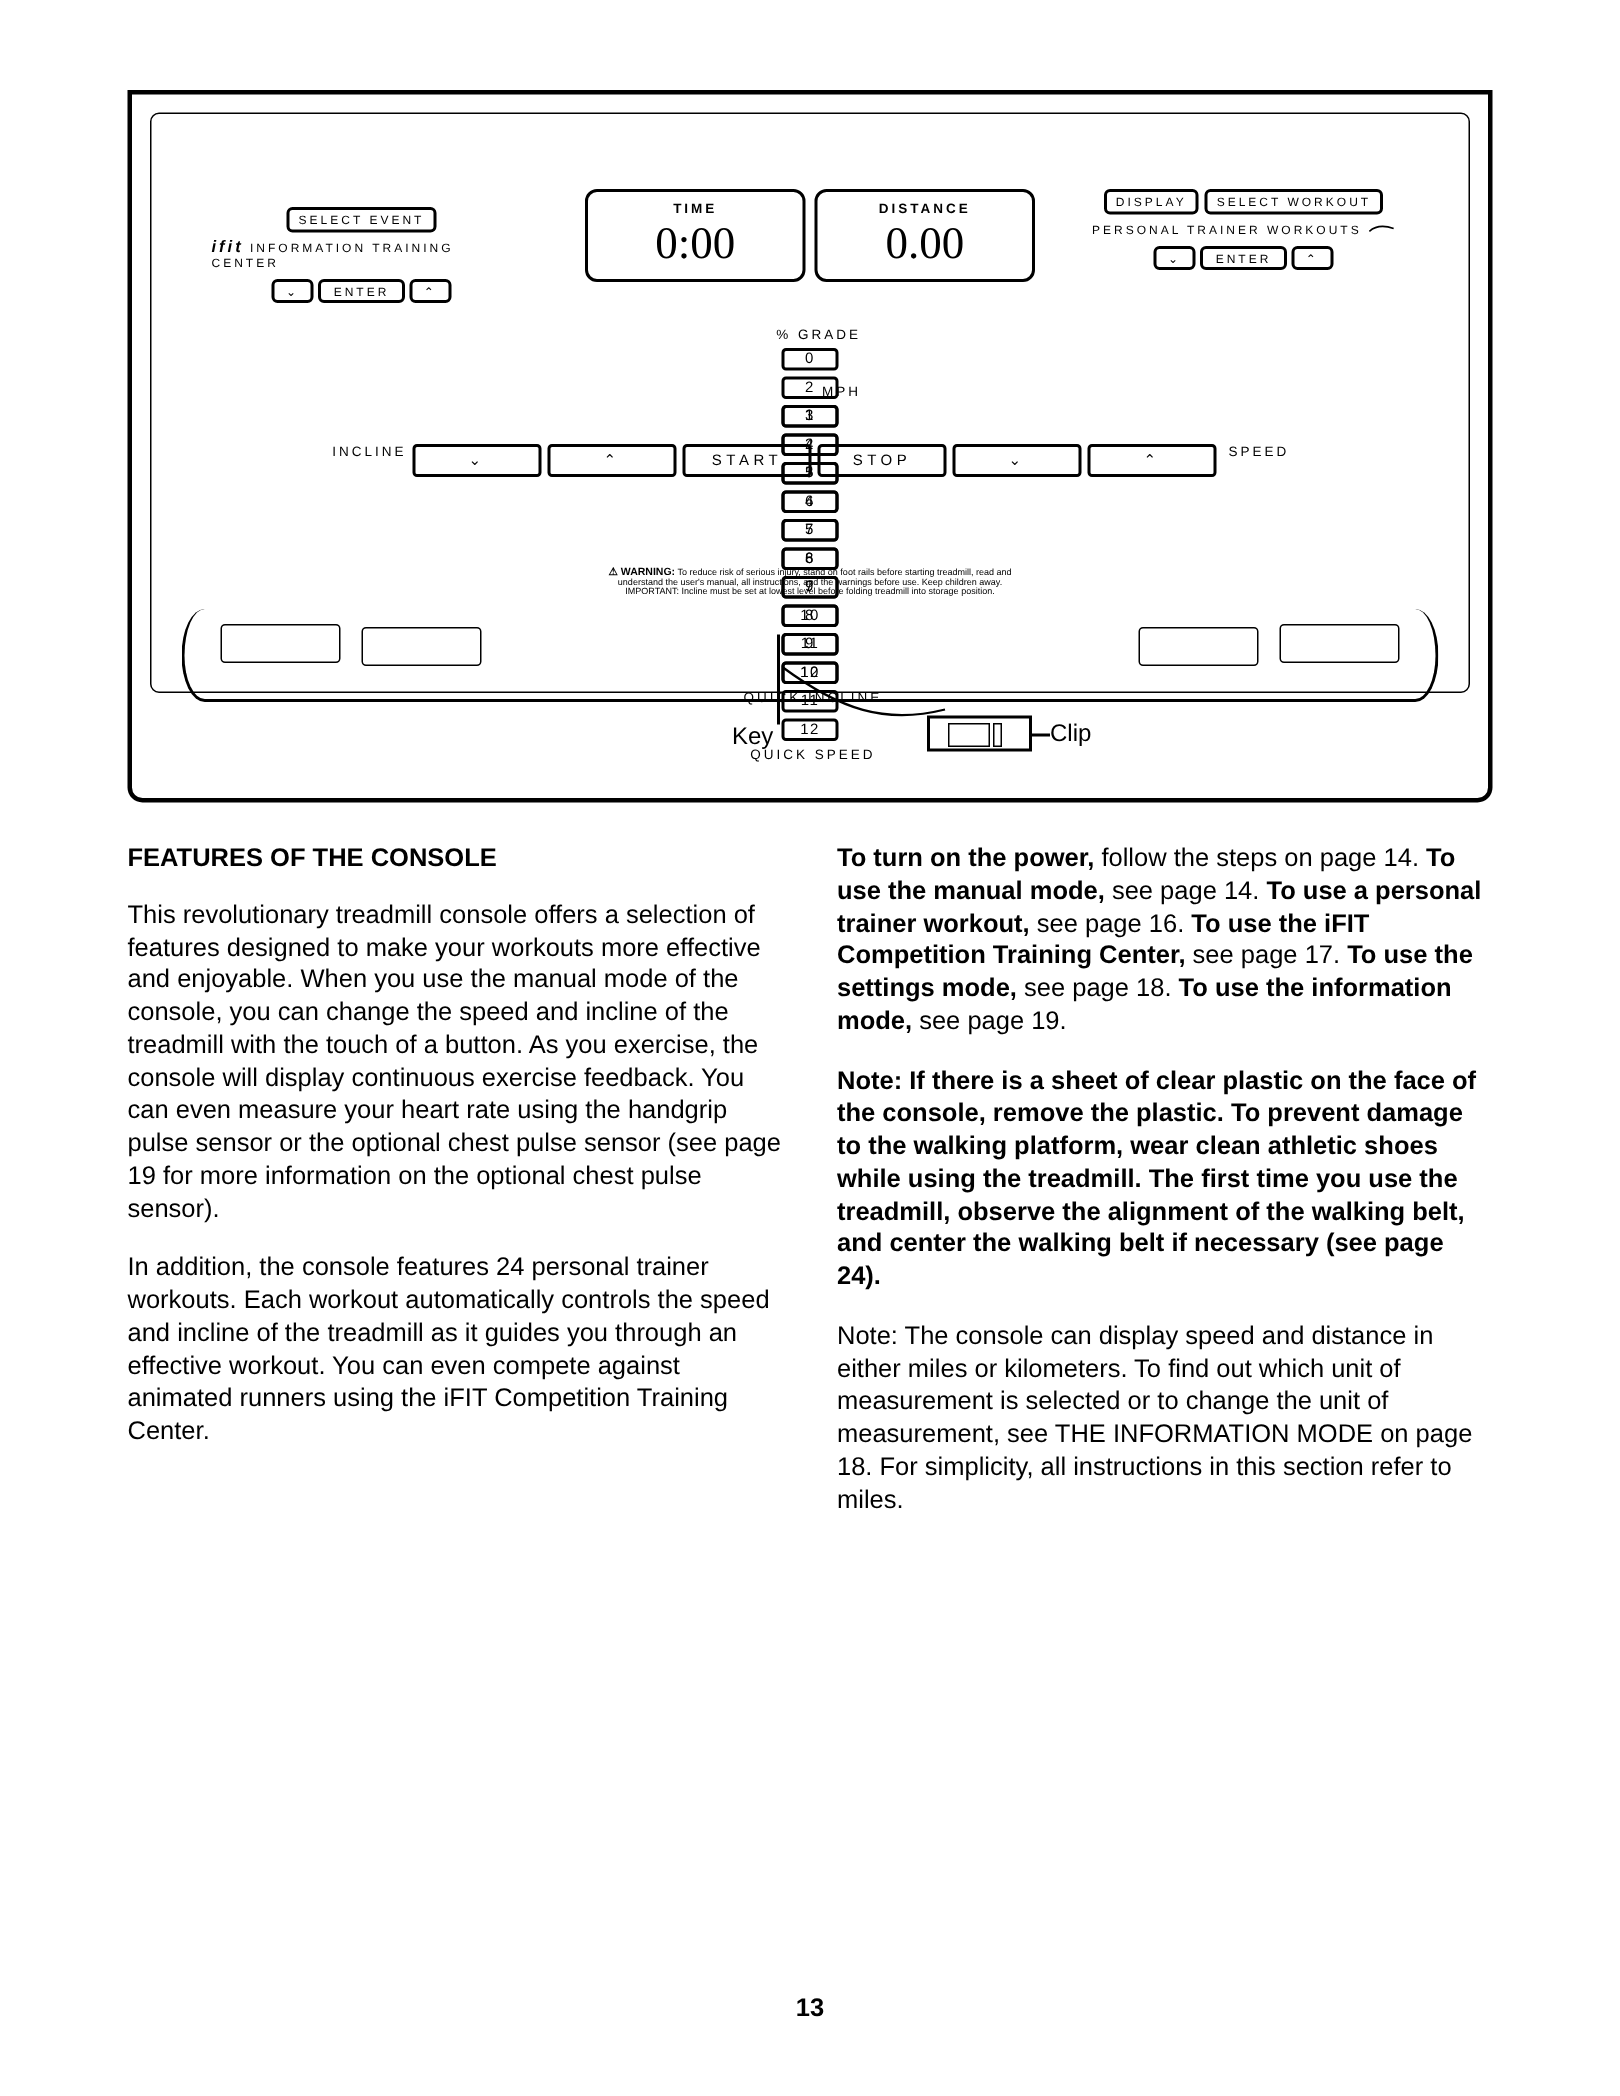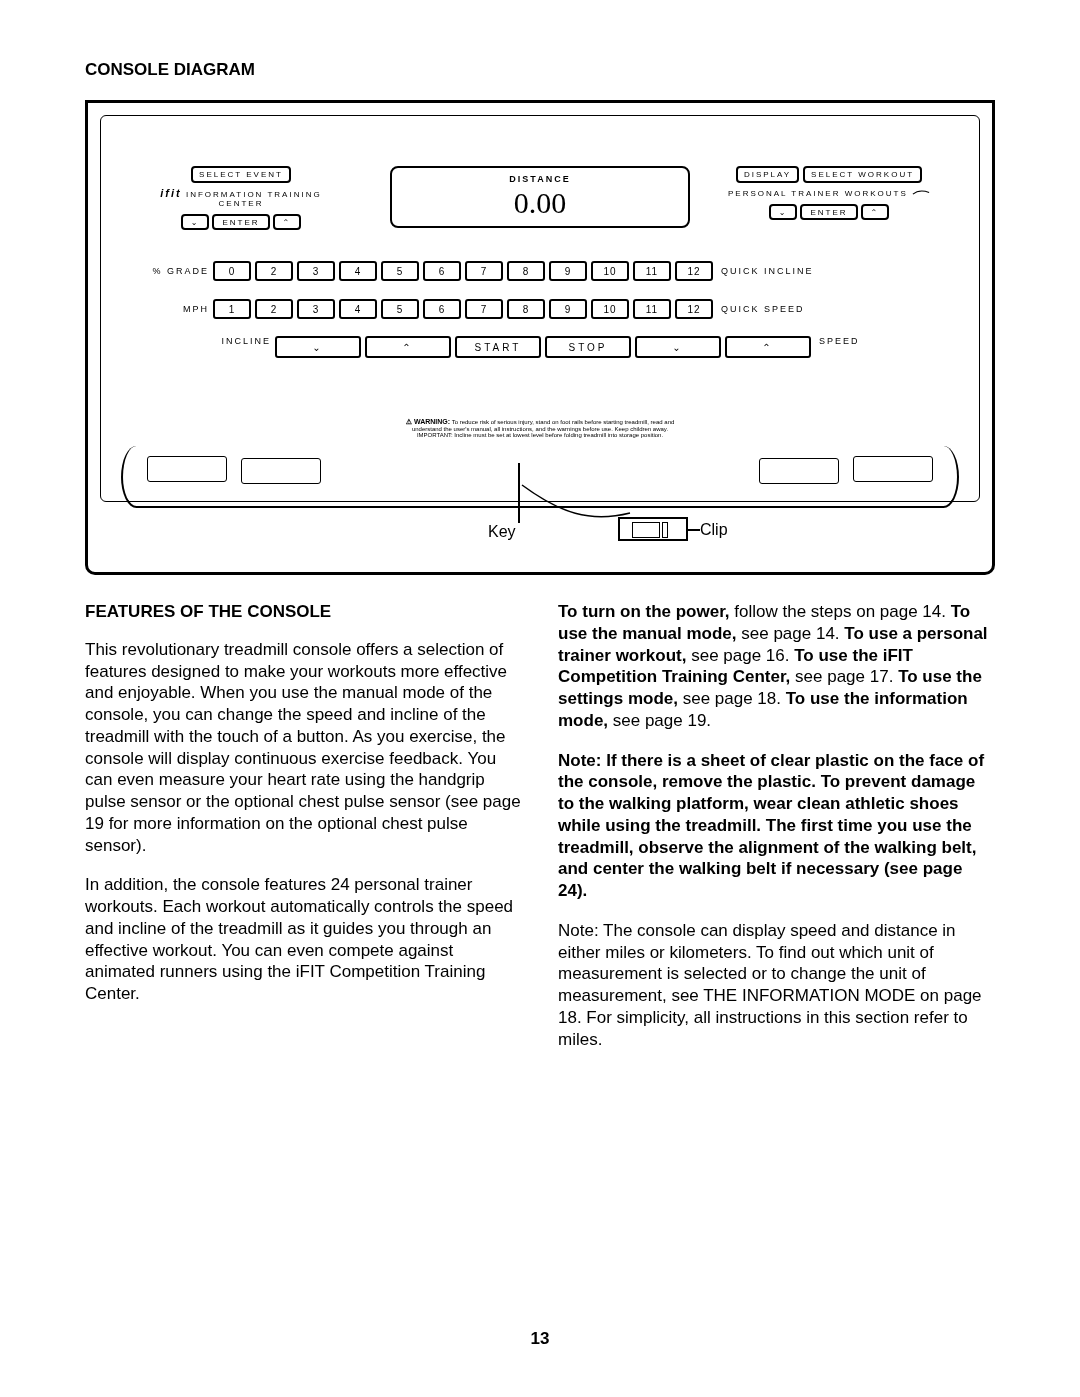--- a/index.html
+++ b/index.html
@@ -45,21 +45,21 @@
     right: 10px;
     bottom: 10px;
   }
   .panel-top {
     position: absolute;
     top: 40px;
     left: 0; right: 0;
     height: 80px;
   }
   
-  .cluster-left { position: absolute; left: 30px; top: 0; width: 200px; text-align:center; }
+  .cluster-left { position: absolute; left: 30px; top: 12px; width: 200px; text-align:left; }
   .cluster-right{ position: absolute; right: 30px; top: 0; width: 220px; text-align:center; }
   .cluster-mid  { position: absolute; left: 50%; transform: translateX(-50%); top: 0; width: 300px; display:flex; gap: 6px; }
 
   .small-btn {
     border: 2px solid #000; border-radius: 4px; font-size: 8px; letter-spacing: 2px;
     padding: 2px 6px; display: inline-block; background:#fff; font-weight: 500;
   }
   .row-center { display:flex; justify-content:center; gap:4px; }
   .tiny-label { font-size: 8px; letter-spacing: 2px; margin-top: 4px; }
   .ifit { font-style: italic; font-weight: bold; font-size: 11px; }
@@ -69,21 +69,21 @@
     display:flex; flex-direction:column; align-items:center; justify-content:center; gap:2px;
   }
   .display-label { font-size: 9px; font-weight: bold; letter-spacing: 2px; }
   .display-value { font-family: Georgia, 'Times New Roman', serif; font-size: 30px; }
 
   .enter-row { display:flex; justify-content:center; gap:3px; margin-top: 6px; }
   .enter-row .small-btn { padding: 1px 8px; height: 16px; line-height:12px; }
 
   .grade-row, .mph-row {
     position: absolute; left: 30px; right: 30px; height: 26px;
-    display: flex; align-items: center; gap: 4px;
+    display: flex; align-items: center; gap: 4px; flex-direction: column;
   }
   .grade-row { top: 132px; }
   .mph-row   { top: 170px; }
   .row-label { font-size: 9px; letter-spacing: 2px; width: 68px; text-align:right; }
   .num-btn {
     border: 2px solid #000; border-radius: 3px; width: 38px; height: 20px;
     display:flex; align-items:center; justify-content:center; font-size: 10px;
     letter-spacing: 1px;
   }
   .row-suffix { font-size: 9px; letter-spacing: 2px; margin-left: 4px; }
@@ -162,21 +162,20 @@
 
   .pagenum {
     position: absolute; bottom: 48px; left: 0; right: 0; text-align:center;
     font-weight: bold; font-size: 17px;
   }
 </style>
 </head>
 <body>
 
 <div class="page">
-  <div class="title-diagram">CONSOLE DIAGRAM</div>
 
   <div class="console">
     <div class="console-inner">
       <div class="console-inner2">
 
         <div class="panel-top">
 
           <div class="cluster-left">
             <div class="row-center">
               <span class="small-btn">SELECT EVENT</span>
@@ -185,20 +184,24 @@
               <span class="ifit">ifit</span><span> INFORMATION TRAINING CENTER</span>
             </div>
             <div class="enter-row">
               <span class="small-btn">⌄</span>
               <span class="small-btn">ENTER</span>
               <span class="small-btn">⌃</span>
             </div>
           </div>
 
           <div class="cluster-mid">
+            <div class="display-box">
+              <div class="display-label">TIME</div>
+              <div class="display-value">0:00</div>
+            </div>
             <div class="display-box">
               <div class="display-label">DISTANCE</div>
               <div class="display-value">0.00</div>
             </div>
           </div>
 
           <div class="cluster-right">
             <div class="row-center">
               <span class="small-btn">DISPLAY</span>
               <span class="small-btn">SELECT WORKOUT</span>

